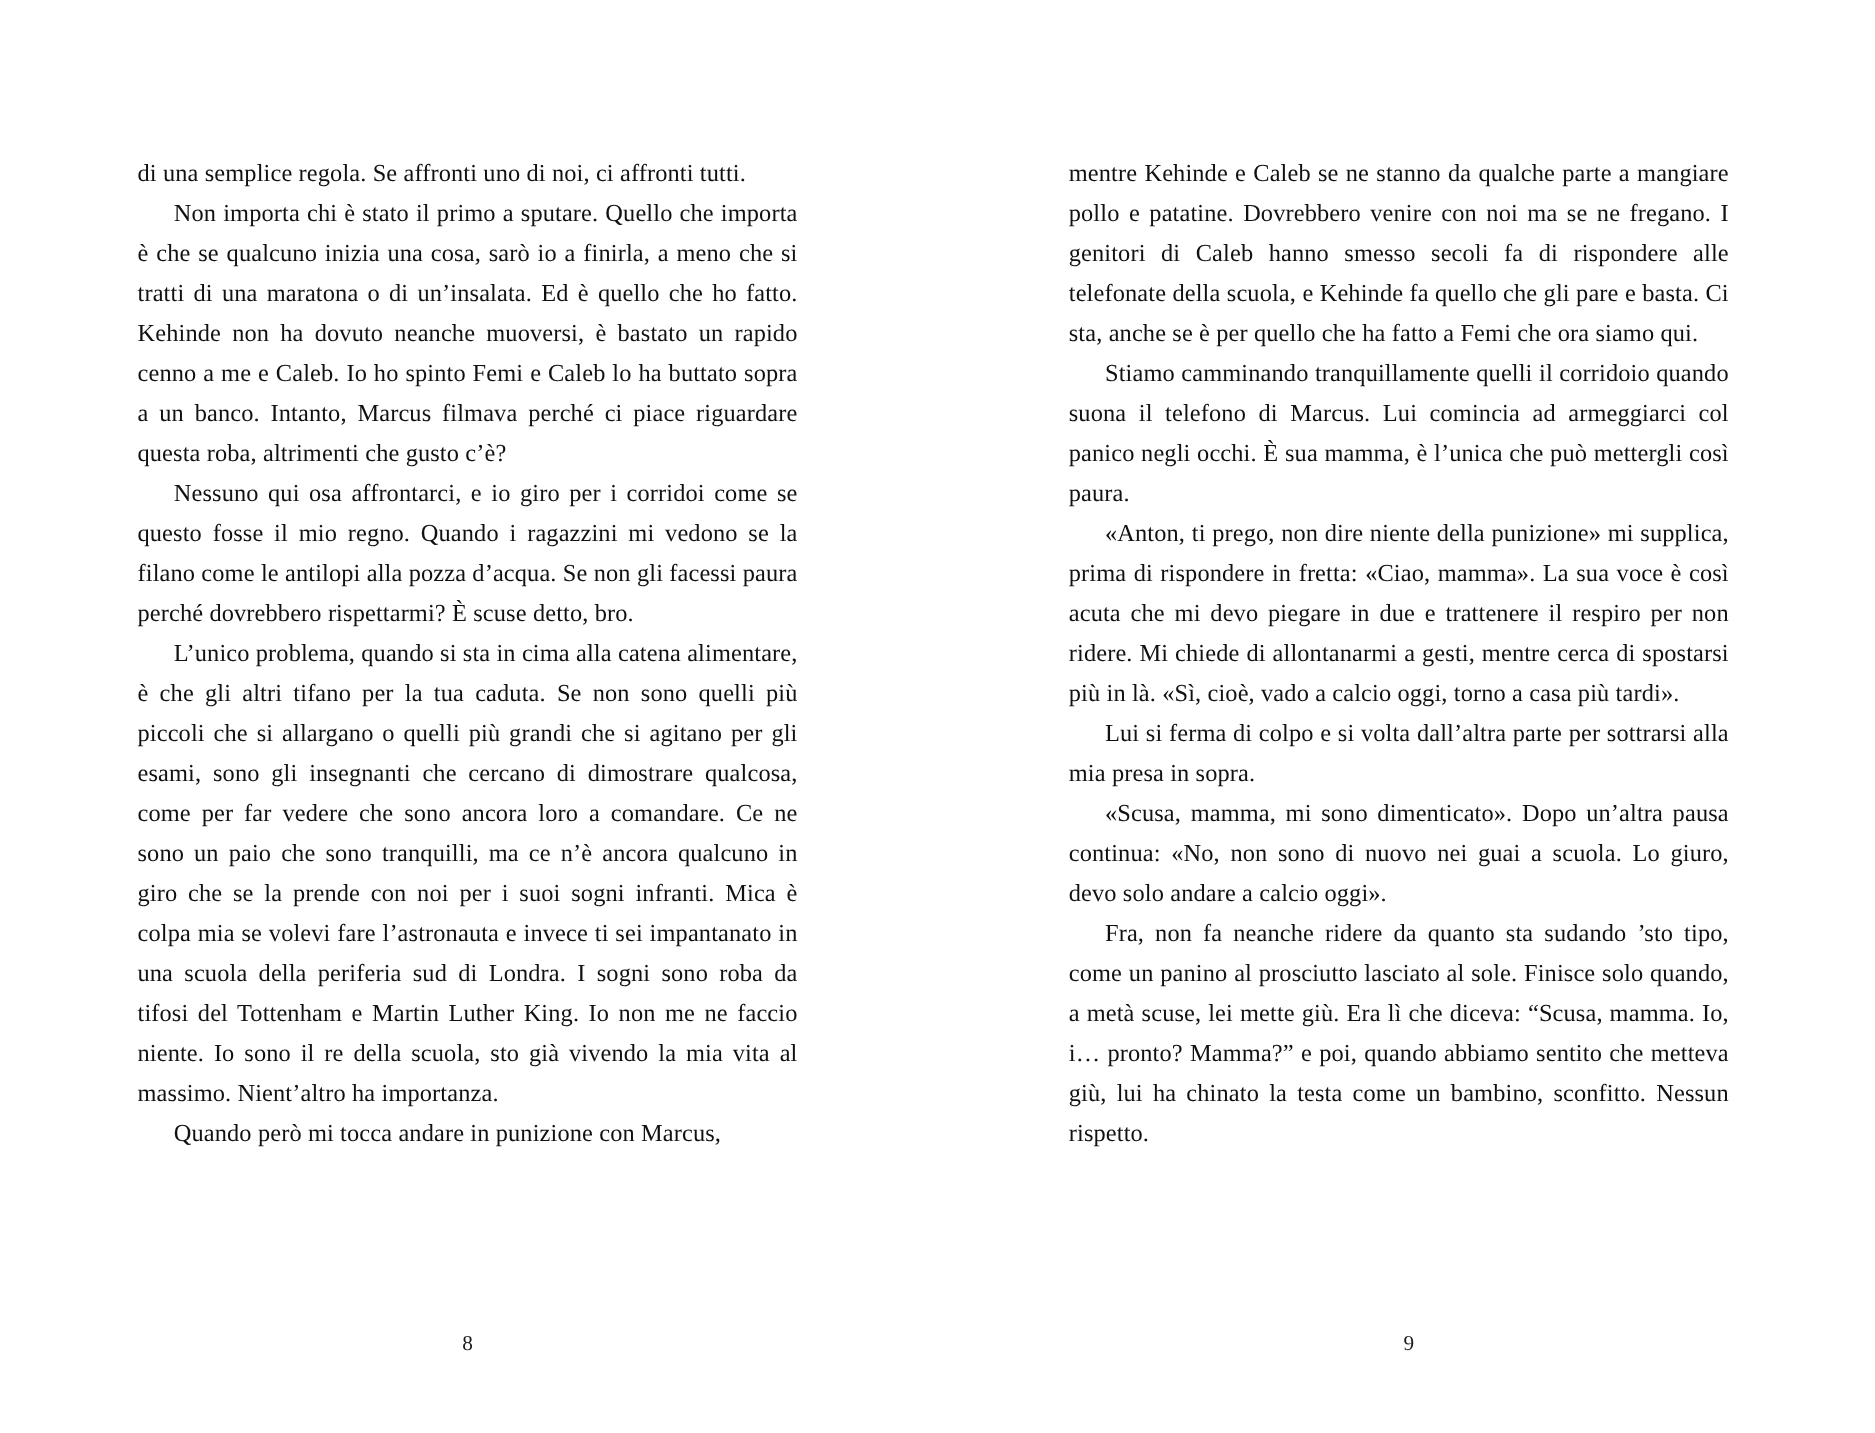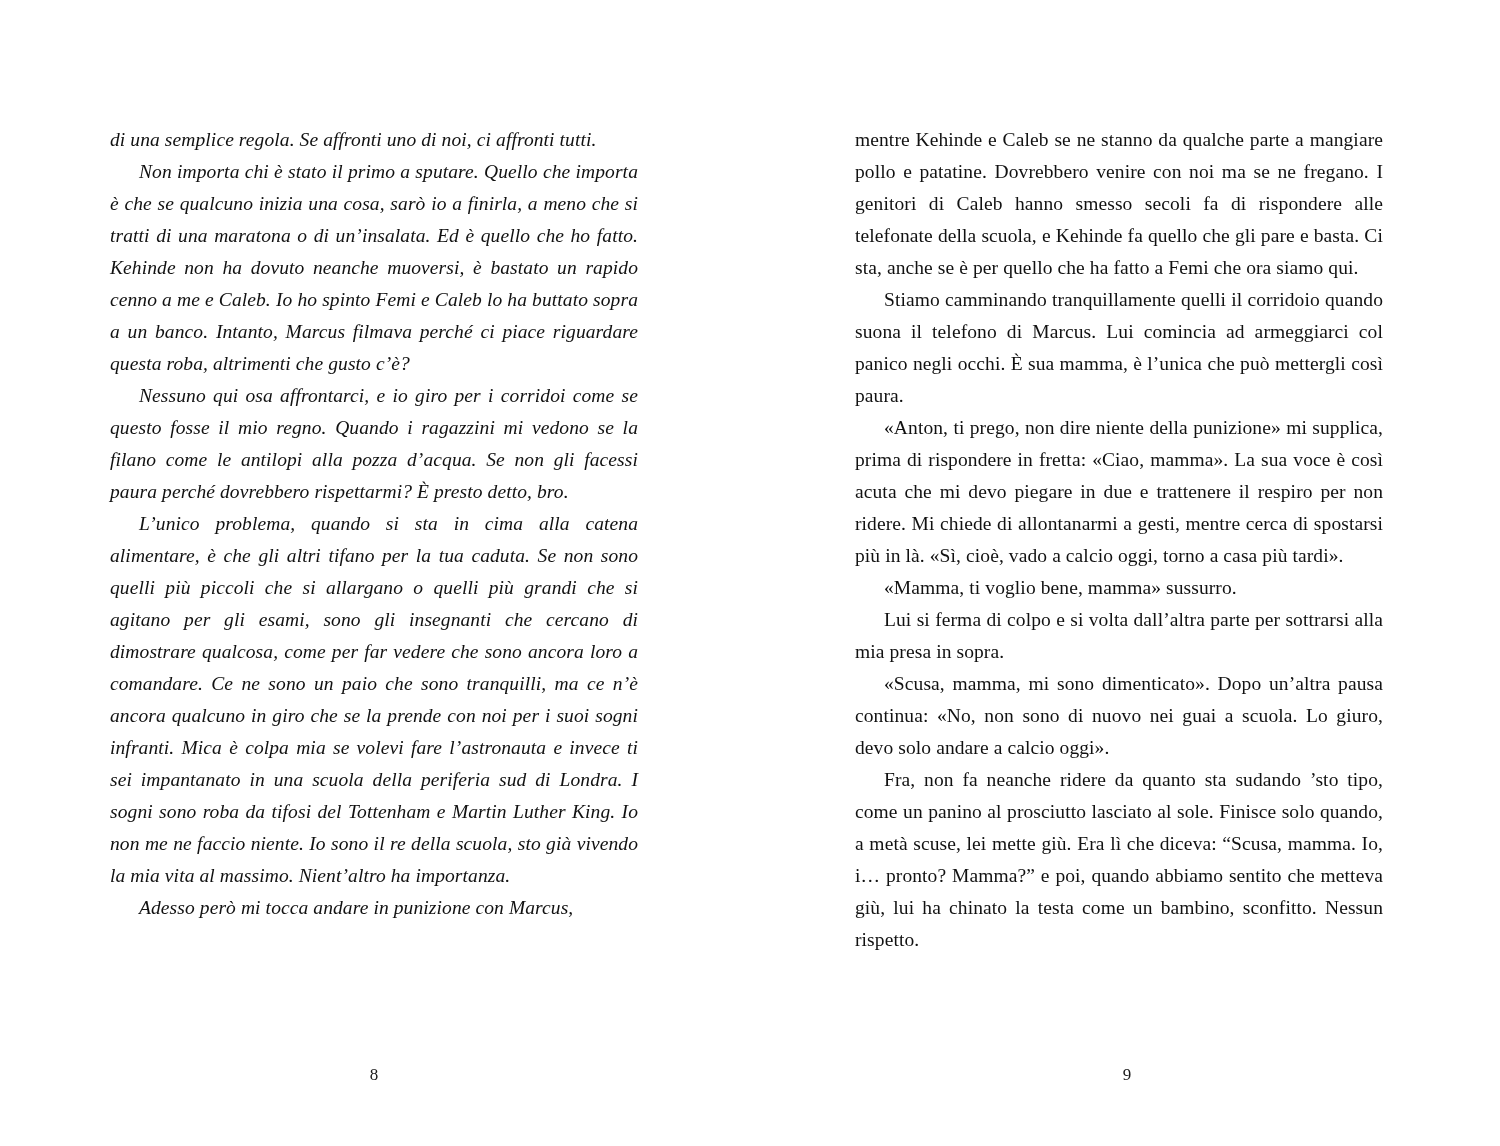--- a/index.html
+++ b/index.html
@@ -31,21 +31,21 @@
     position: absolute;
     top: 124px;
     width: 528px;
     text-align: justify;
     font-size: 19.5px;
     line-height: 32px;
     letter-spacing: 0.1px;
     hyphens: auto;
     -webkit-hyphens: auto;
   }
-  .page.left  .text-block { left: 110px; font-style: italic; }
+  .page.left  .text-block { left: 110px; }
   .page.right .text-block { left: 105px; }
   .para {
     margin: 0;
     padding: 0;
   }
   .para.indented {
     text-indent: 29px;
   }
   .folio {
     position: absolute;
@@ -61,33 +61,32 @@
 </style>
 </head>
 <body>
 
 <div class="spread">
 
   <section class="page left">
     <div class="text-block" lang="it">
       <p class="para">di una semplice regola. Se affronti uno di noi, ci affronti tutti.</p>
       <p class="para indented">Non importa chi è stato il primo a sputare. Quello che importa è che se qualcuno inizia una cosa, sarò io a finirla, a meno che si tratti di una maratona o di un’insalata. Ed è quello che ho fatto. Kehinde non ha dovuto neanche muoversi, è bastato un rapido cenno a me e Caleb. Io ho spinto Femi e Caleb lo ha buttato sopra a un banco. Intanto, Marcus filmava perché ci piace riguardare questa roba, altrimenti che gusto c’è?</p>
-      <p class="para indented">Nessuno qui osa affrontarci, e io giro per i corridoi come se questo fosse il mio regno. Quando i ragazzini mi vedono se la filano come le antilopi alla pozza d’acqua. Se non gli facessi paura perché dovrebbero rispettarmi? È presto detto, bro.</p>
+      <p class="para indented">Nessuno qui osa affrontarci, e io giro per i corridoi come se questo fosse il mio regno. Quando i ragazzini mi vedono se la filano come le antilopi alla pozza d’acqua. Se non gli facessi paura perché dovrebbero rispettarmi? È scuse detto, bro.</p>
       <p class="para indented">L’unico problema, quando si sta in cima alla catena alimentare, è che gli altri tifano per la tua caduta. Se non sono quelli più piccoli che si allargano o quelli più grandi che si agitano per gli esami, sono gli insegnanti che cercano di dimostrare qualcosa, come per far vedere che sono ancora loro a comandare. Ce ne sono un paio che sono tranquilli, ma ce n’è ancora qualcuno in giro che se la prende con noi per i suoi sogni infranti. Mica è colpa mia se volevi fare l’astronauta e invece ti sei impantanato in una scuola della periferia sud di Londra. I sogni sono roba da tifosi del Tottenham e Martin Luther King. Io non me ne faccio niente. Io sono il re della scuola, sto già vivendo la mia vita al massimo. Nient’altro ha importanza.</p>
-      <p class="para indented">Adesso però mi tocca andare in punizione con Marcus,</p>
+      <p class="para indented">Quando però mi tocca andare in punizione con Marcus,</p>
     </div>
     <div class="folio">8</div>
   </section>
 
   <section class="page right">
     <div class="text-block" lang="it">
       <p class="para">mentre Kehinde e Caleb se ne stanno da qualche parte a mangiare pollo e patatine. Dovrebbero venire con noi ma se ne fregano. I genitori di Caleb hanno smesso secoli fa di rispondere alle telefonate della scuola, e Kehinde fa quello che gli pare e basta. Ci sta, anche se è per quello che ha fatto a Femi che ora siamo qui.</p>
       <p class="para indented">Stiamo camminando tranquillamente quelli il corridoio quando suona il telefono di Marcus. Lui comincia ad armeggiarci col panico negli occhi. È sua mamma, è l’unica che può mettergli così paura.</p>
       <p class="para indented">«Anton, ti prego, non dire niente della punizione» mi supplica, prima di rispondere in fretta: «Ciao, mamma». La sua voce è così acuta che mi devo piegare in due e trattenere il respiro per non ridere. Mi chiede di allontanarmi a gesti, mentre cerca di spostarsi più in là. «Sì, cioè, vado a calcio oggi, torno a casa più tardi».</p>
-      <p class="para indented">«Mamma, ti voglio bene, mamma» sussurro.</p>
       <p class="para indented">Lui si ferma di colpo e si volta dall’altra parte per sottrarsi alla mia presa in sopra.</p>
       <p class="para indented">«Scusa, mamma, mi sono dimenticato». Dopo un’altra pausa continua: «No, non sono di nuovo nei guai a scuola. Lo giuro, devo solo andare a calcio oggi».</p>
       <p class="para indented">Fra, non fa neanche ridere da quanto sta sudando ’sto tipo, come un panino al prosciutto lasciato al sole. Finisce solo quando, a metà scuse, lei mette giù. Era lì che diceva: “Scusa, mamma. Io, i… pronto? Mamma?” e poi, quando abbiamo sentito che metteva giù, lui ha chinato la testa come un bambino, sconfitto. Nessun rispetto.</p>
     </div>
     <div class="folio">9</div>
   </section>
 
 </div>
 
 </body></html>

